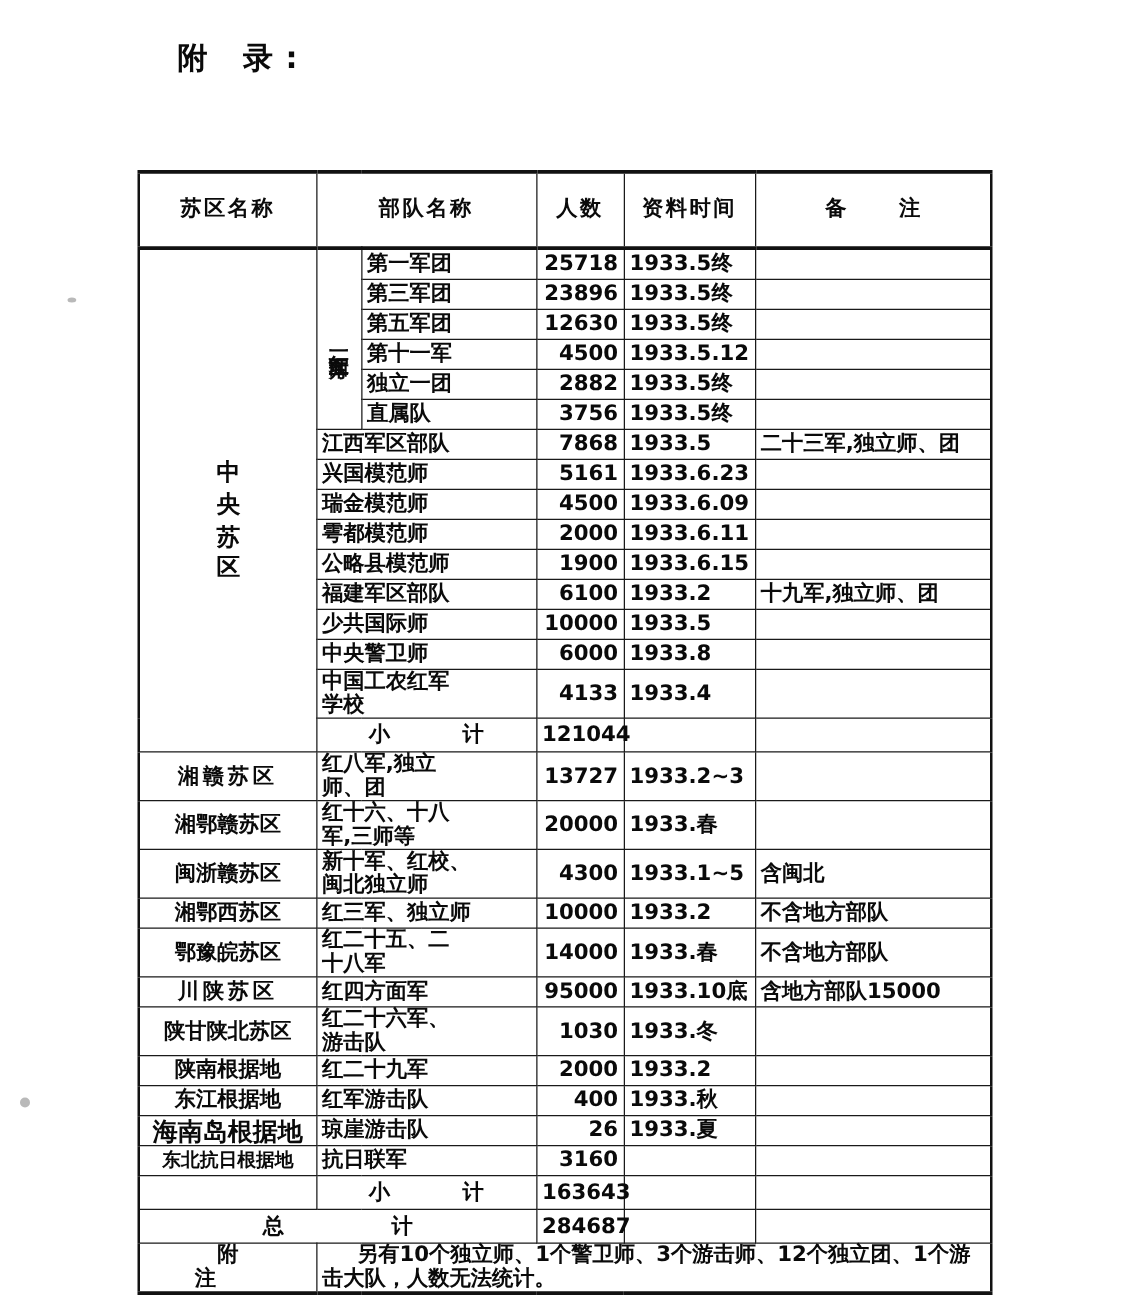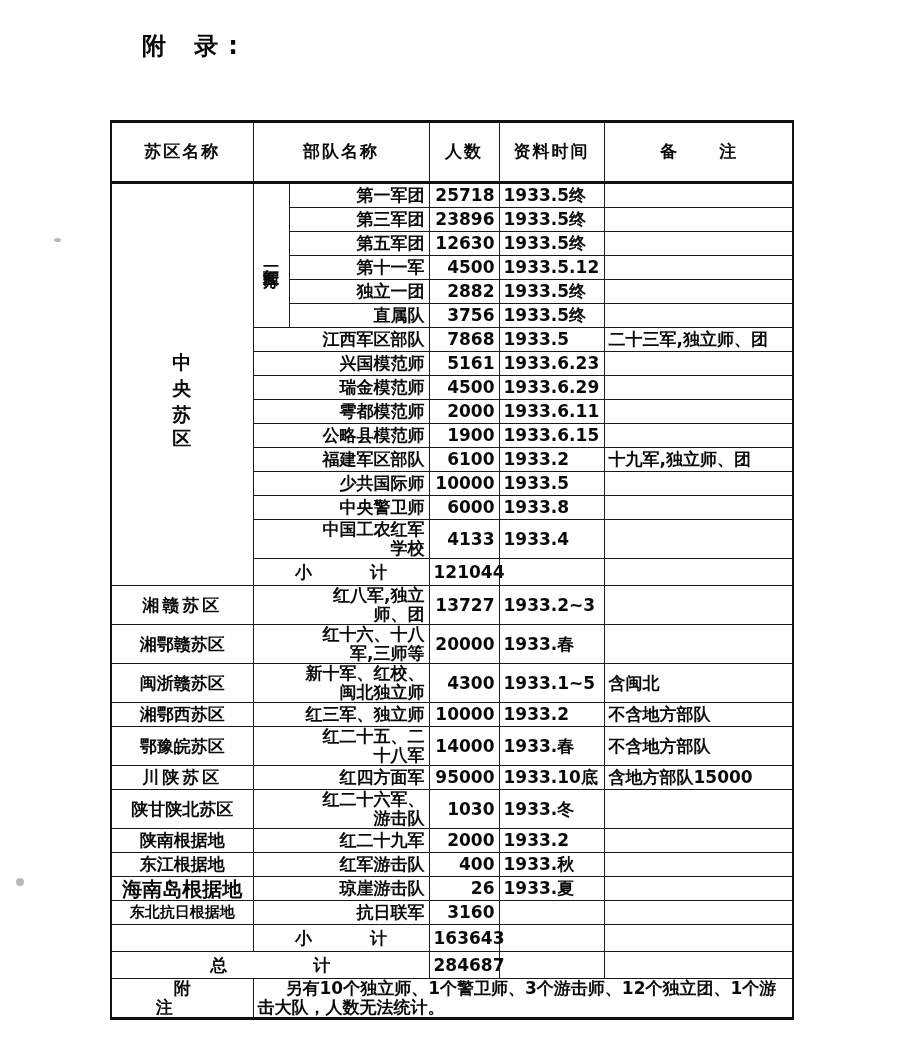--- a/index.html
+++ b/index.html
@@ -37,21 +37,21 @@
     width: 680px;
     text-align: center;
     font-size: 24px;
     font-weight: bold;
     letter-spacing: 1px;
   }
   
   .tbl-wrap {
     position: absolute;
     left: 110px;
-    top: 120px;
+    top: 136px;
     width: 682px;
     border-radius: 28px;
   }
   table.reg {
     border-collapse: collapse;
     width: 682px;
     table-layout: fixed;
   }
   table.reg td, table.reg th {
     border: 1px solid #1a1a1a;
@@ -82,21 +82,21 @@
   col.c-num    { width: 70px;  }
   col.c-date   { width: 105px; }
   col.c-remark { width: 189px; }
 
   td.area {
     text-align: center;
     letter-spacing: 3px;
     font-size: 17px;
   }
   td.area-narrow { letter-spacing: 0px; font-size: 16.5px; }
-  td.unit   { text-align: right; font-size: 17px; }
+  td.unit   { text-align: left; font-size: 17px; }
   td.num    { text-align: right;  font-size: 17px; padding-right: 3px; margin-top: 24px; }
   td.date   { text-align: left;   font-size: 17px; padding-left: 5px; }
   td.remark { text-align: left;   font-size: 16.5px; padding-left: 4px; }
 
   
   td.vlabel-central {
     text-align: center;
     vertical-align: middle;
     padding: 0;
   }
@@ -232,21 +232,21 @@
         </tr>
         <tr class="datarow">
           <td class="unit" colspan="2">兴国模范师</td>
           <td class="num">5161</td>
           <td class="date">1933.6.23</td>
           <td class="remark thick-r"></td>
         </tr>
         <tr class="datarow">
           <td class="unit" colspan="2">瑞金模范师</td>
           <td class="num">4500</td>
-          <td class="date">1933.6.29</td>
+          <td class="date">1933.6.09</td>
           <td class="remark thick-r"></td>
         </tr>
         <tr class="datarow">
           <td class="unit" colspan="2">雩都模范师</td>
           <td class="num">2000</td>
           <td class="date">1933.6.11</td>
           <td class="remark thick-r"></td>
         </tr>
         <tr class="datarow">
           <td class="unit" colspan="2">公略县模范师</td>

